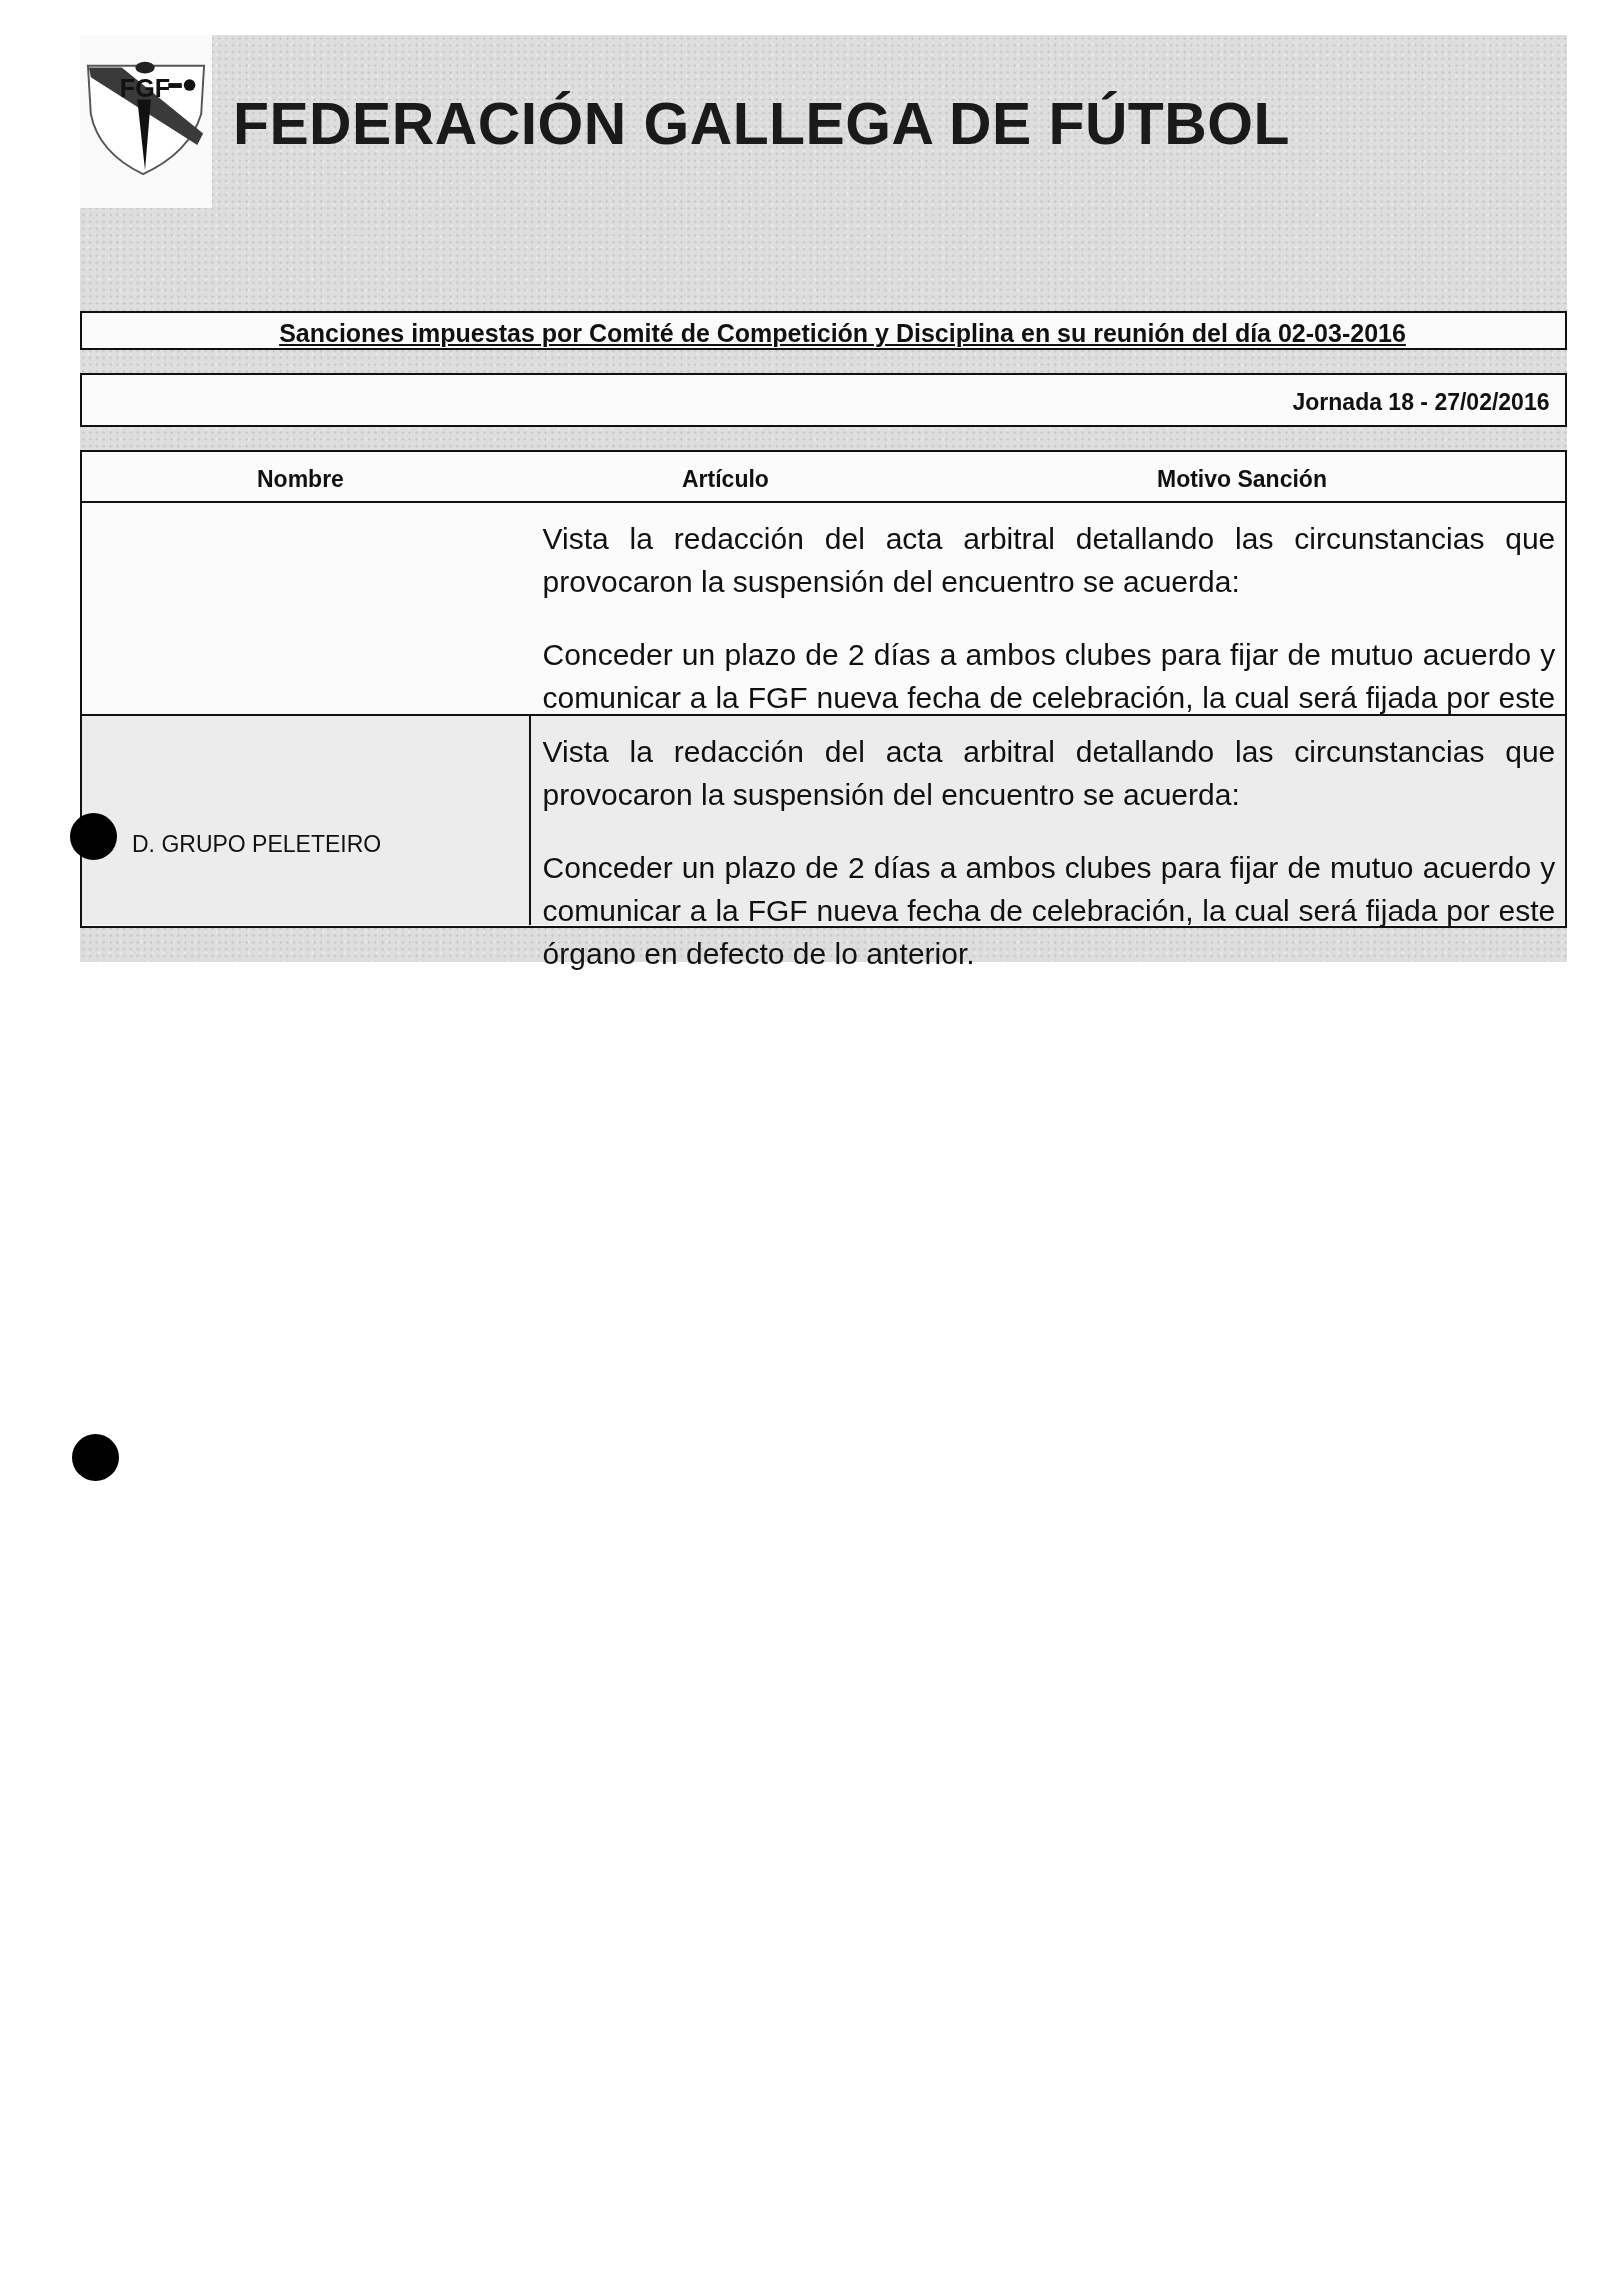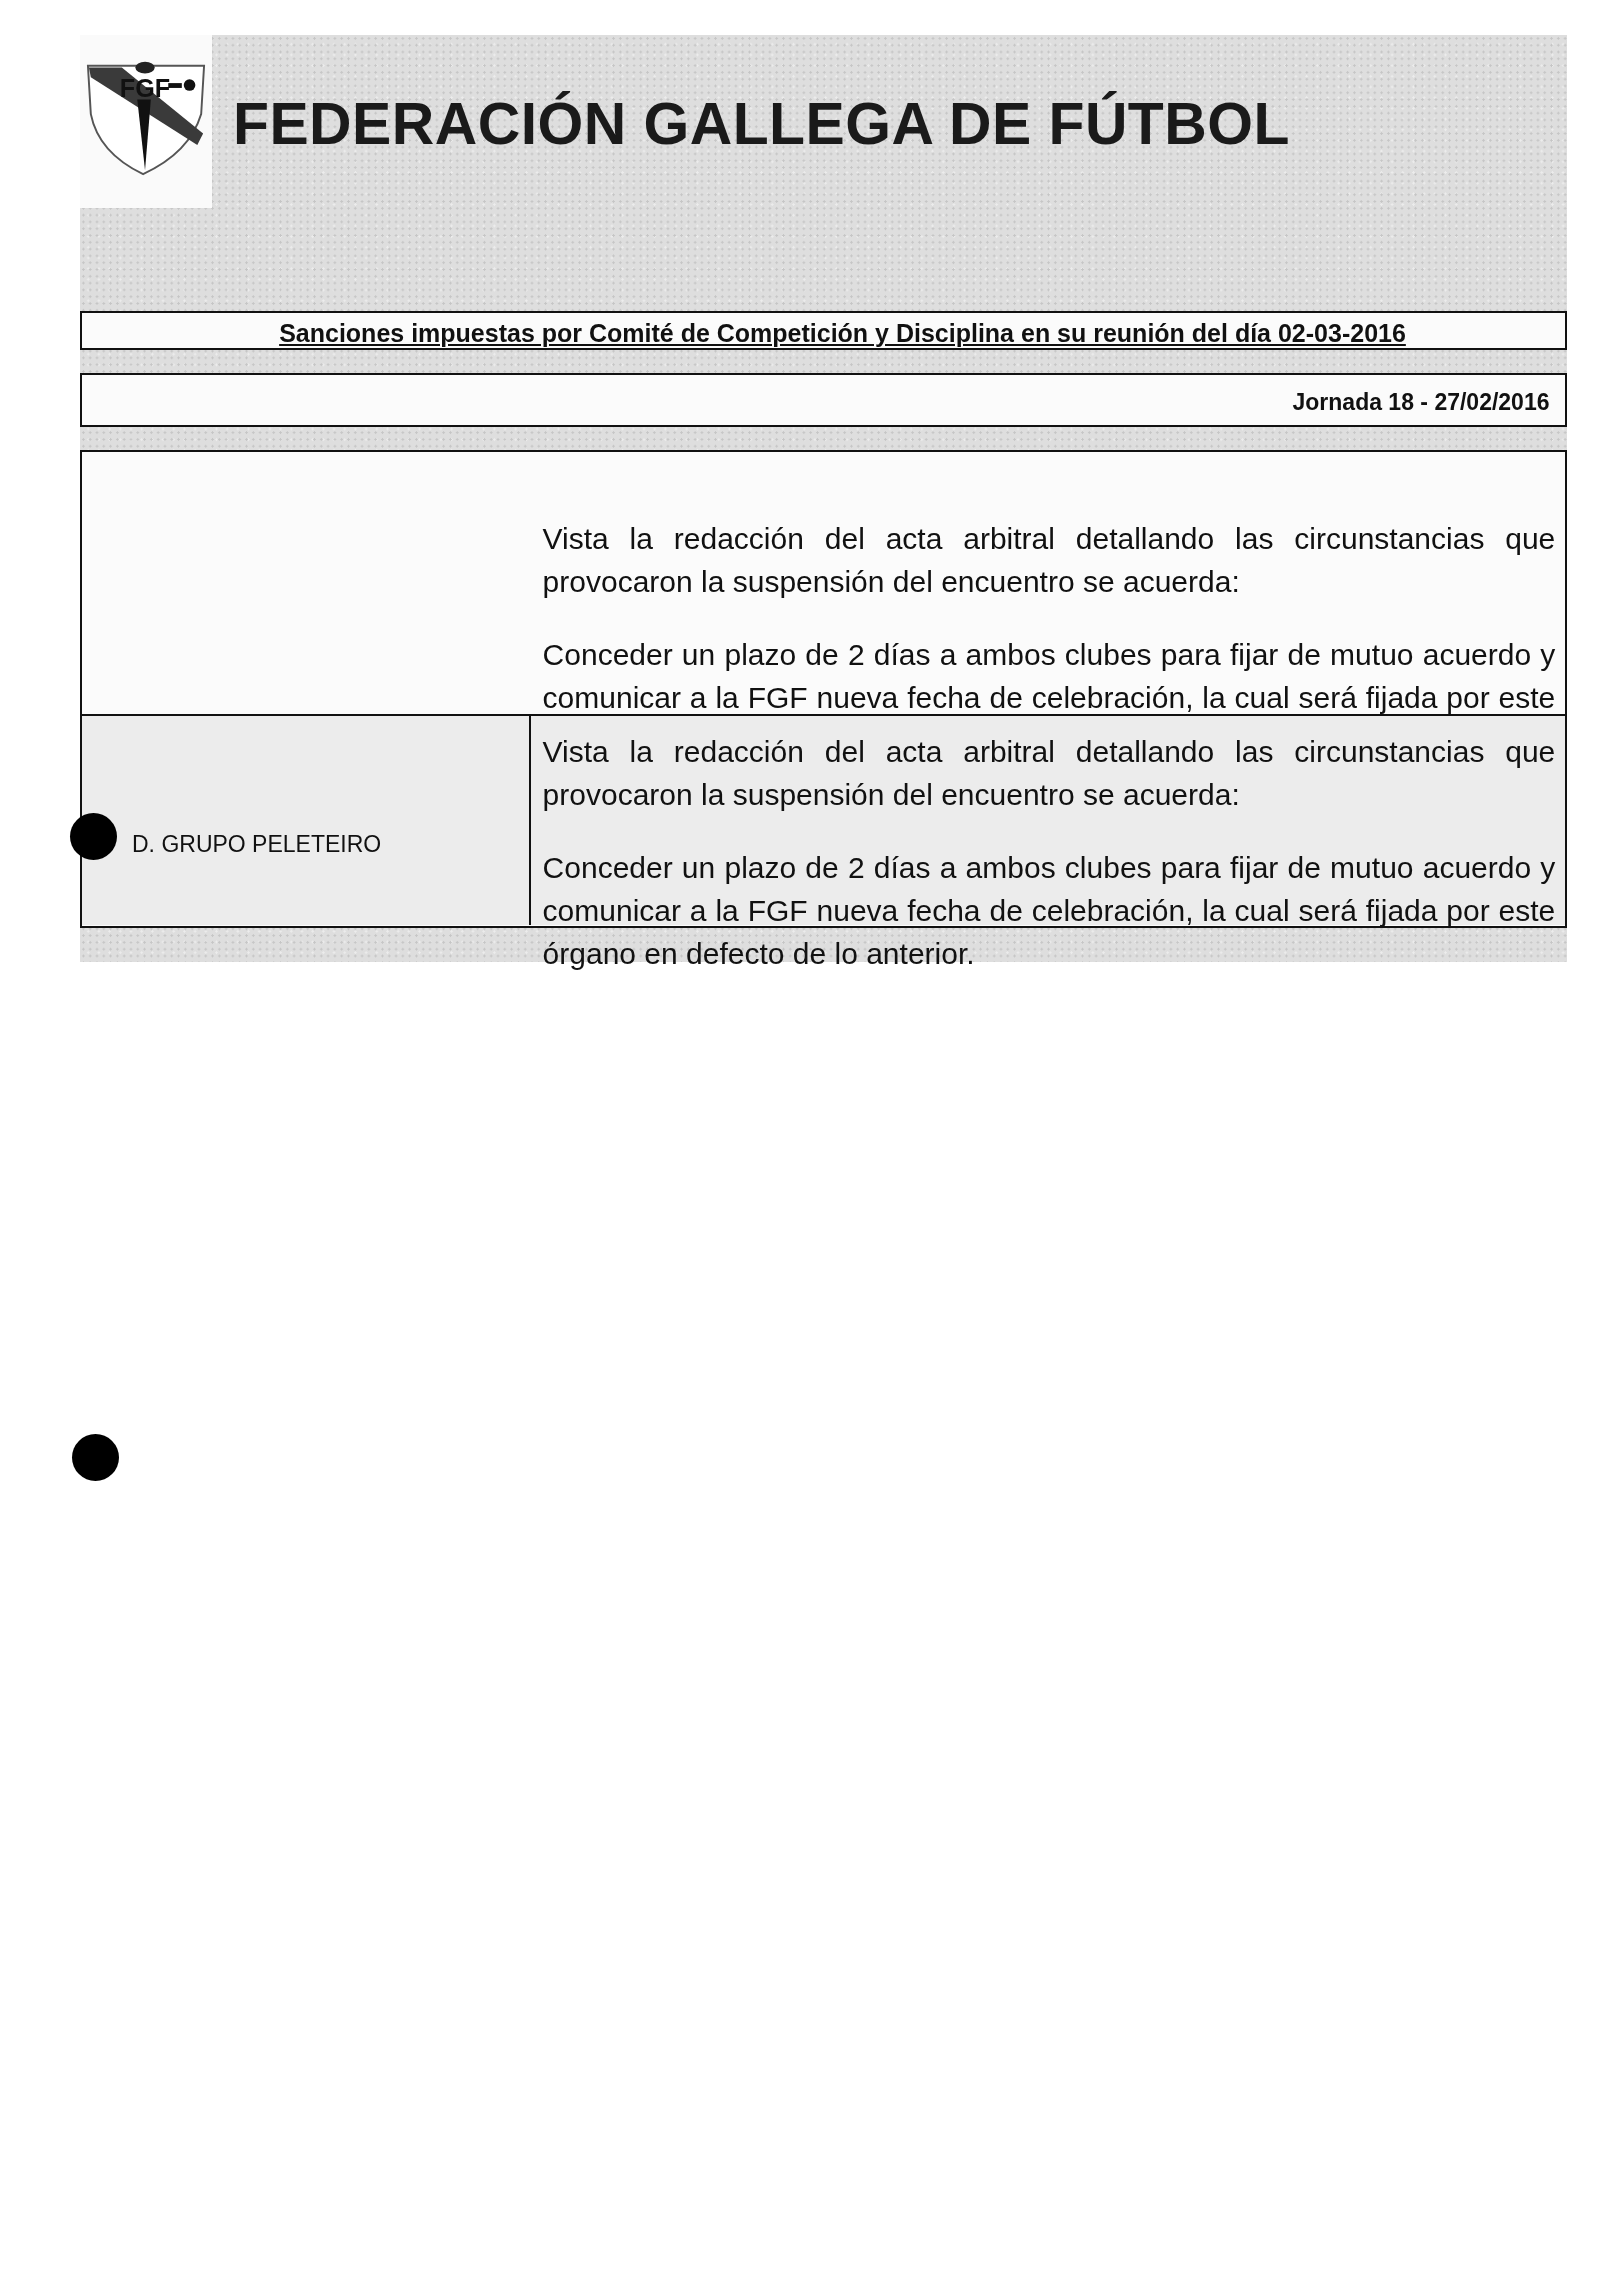--- a/index.html
+++ b/index.html
@@ -107,20 +107,25 @@
 
 <div class="box subtitle-box">
   <div class="subtitle">Sanciones impuestas por Comité de Competición y Disciplina en su reunión del día 02-03-2016</div>
 </div>
 
 <div class="box cat-box">
   <div class="cat-right">Jornada 18 - 27/02/2016</div>
 </div>
 
 <div class="table">
+  <div class="thead">
+    <span class="th th-nombre">Nombre</span>
+    <span class="th th-articulo">Artículo</span>
+    <span class="th th-motivo">Motivo Sanción</span>
+  </div>
 
   <div class="row row1">
     <div class="cell-text">
       <p>Vista la redacción del acta arbitral detallando las circunstancias que provocaron la suspensión del encuentro se acuerda:</p>
       <p>Conceder un plazo de 2 días a ambos clubes para fijar de mutuo acuerdo y comunicar a la FGF nueva fecha de celebración, la cual será fijada por este órgano en defecto de lo anterior.</p>
     </div>
   </div>
 
   <div class="row row2">
     <div class="cell-name">

